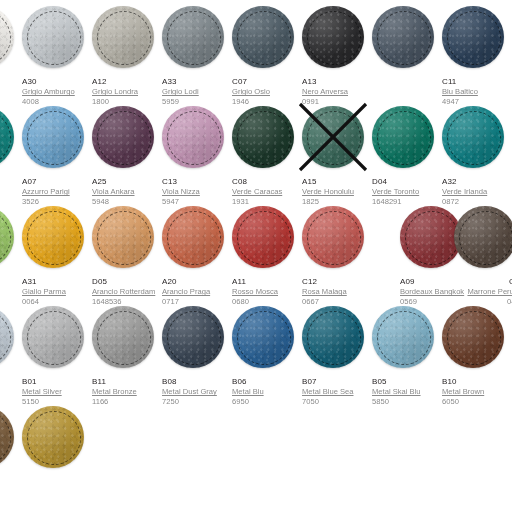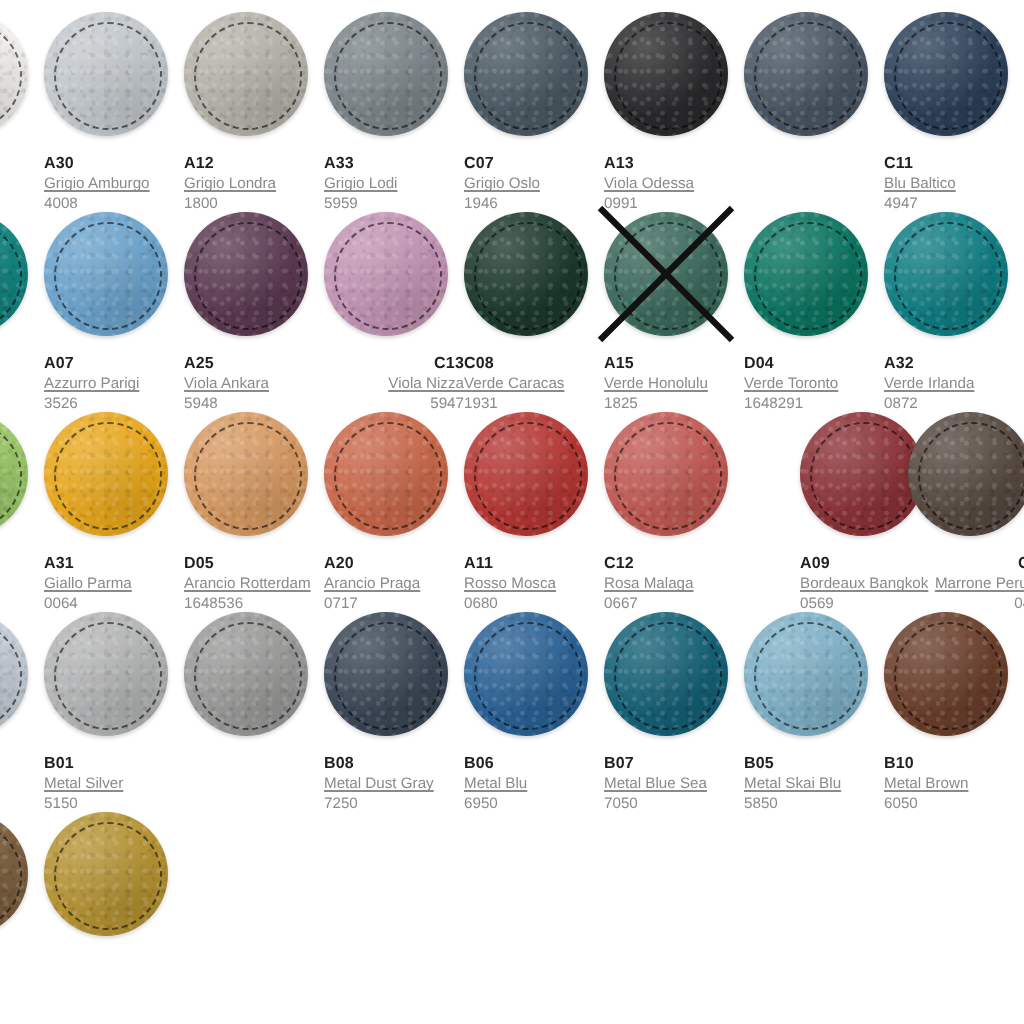--- a/index.html
+++ b/index.html
@@ -82,21 +82,21 @@
     width: 74px;
     height: 74px;
     pointer-events: none;
   }
   .swatch-meta {
     margin-top: 9px;
     line-height: 1.28;
   }
   .swatch-code {
     font-size: 8px;
-    font-weight: bold;
+    font-weight: normal;
     color: #231f20;
     letter-spacing: .1px;
     white-space: nowrap;
   }
   .swatch-name {
     font-size: 7.6px;
     color: #8a8a8a;
     white-space: nowrap;
     text-decoration: underline;
   }
@@ -177,21 +177,21 @@
     </div>
     <div class="swatch-cell" style="left: 302px; top: 6px;">
       <div class="swatch-disc-wrap">
         <div class="swatch-disc" style="background: rgb(43, 43, 45);"></div>
         <div class="grain"></div>
         <div class="sheen"></div>
         <div class="stitch"></div>
       </div>
       <div class="swatch-meta">
         <div class="swatch-code">A13</div>
-        <div class="swatch-name">Viola Odessa</div>
+        <div class="swatch-name">Nero Anversa</div>
         <div class="swatch-ref">0991</div>
       </div>
     </div>
     <div class="swatch-cell" style="left: 372px; top: 6px;">
       <div class="swatch-disc-wrap">
         <div class="swatch-disc" style="background: rgb(74, 86, 99);"></div>
         <div class="grain"></div>
         <div class="sheen"></div>
         <div class="stitch"></div>
       </div>
@@ -241,21 +241,21 @@
         <div class="grain"></div>
         <div class="sheen"></div>
         <div class="stitch"></div>
       </div>
       <div class="swatch-meta">
         <div class="swatch-code">A25</div>
         <div class="swatch-name">Viola Ankara</div>
         <div class="swatch-ref">5948</div>
       </div>
     </div>
-    <div class="swatch-cell" style="left: 162px; top: 106px; text-align: right;">
+    <div class="swatch-cell" style="left: 162px; top: 106px;">
       <div class="swatch-disc-wrap">
         <div class="swatch-disc" style="background: rgb(194, 148, 180);"></div>
         <div class="grain"></div>
         <div class="sheen"></div>
         <div class="stitch"></div>
       </div>
       <div class="swatch-meta">
         <div class="swatch-code">C13</div>
         <div class="swatch-name">Viola Nizza</div>
         <div class="swatch-ref">5947</div>
@@ -447,20 +447,25 @@
         <div class="swatch-ref">5150</div>
       </div>
     </div>
     <div class="swatch-cell" style="left: 92px; top: 306px;">
       <div class="swatch-disc-wrap">
         <div class="swatch-disc" style="background: rgb(154, 154, 153);"></div>
         <div class="grain"></div>
         <div class="sheen"></div>
         <div class="stitch"></div>
       </div>
+      <div class="swatch-meta">
+        <div class="swatch-code">B11</div>
+        <div class="swatch-name">Metal Bronze</div>
+        <div class="swatch-ref">1166</div>
+      </div>
     </div>
     <div class="swatch-cell" style="left: 162px; top: 306px;">
       <div class="swatch-disc-wrap">
         <div class="swatch-disc" style="background: rgb(59, 71, 86);"></div>
         <div class="grain"></div>
         <div class="sheen"></div>
         <div class="stitch"></div>
       </div>
       <div class="swatch-meta">
         <div class="swatch-code">B08</div>

